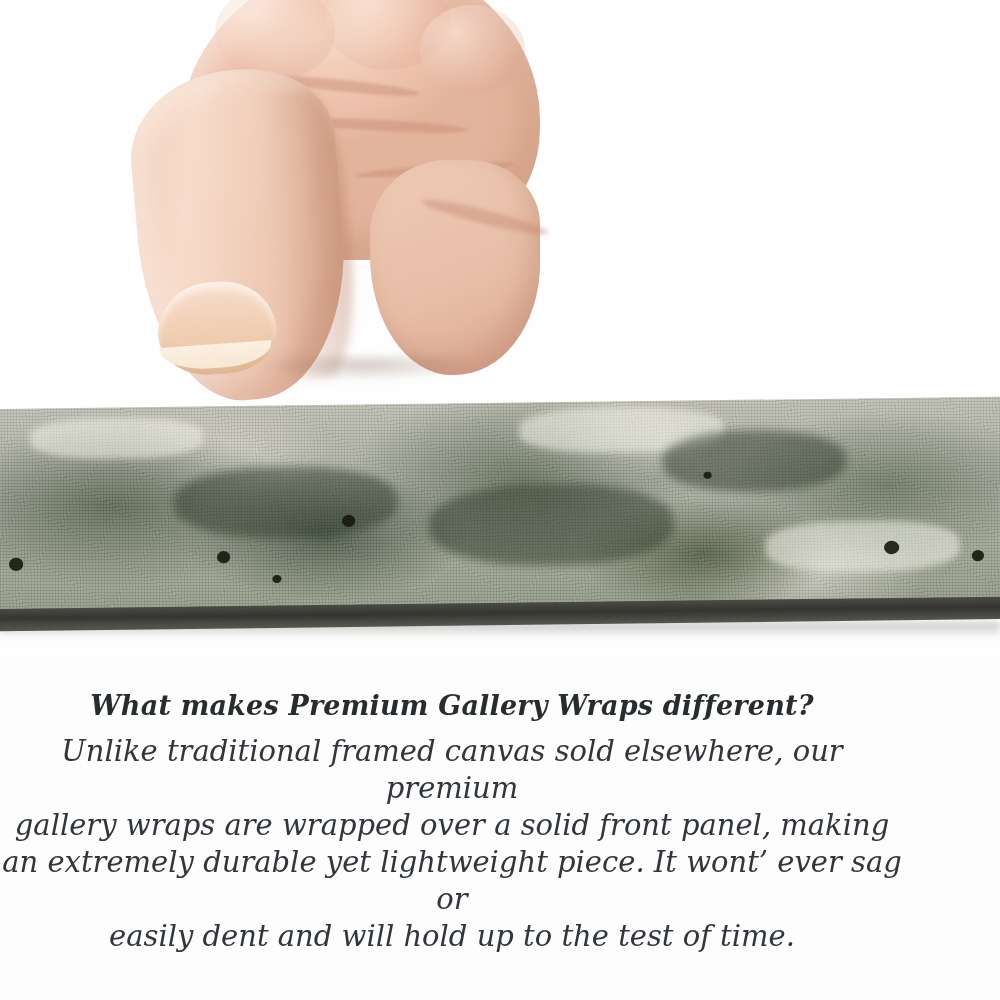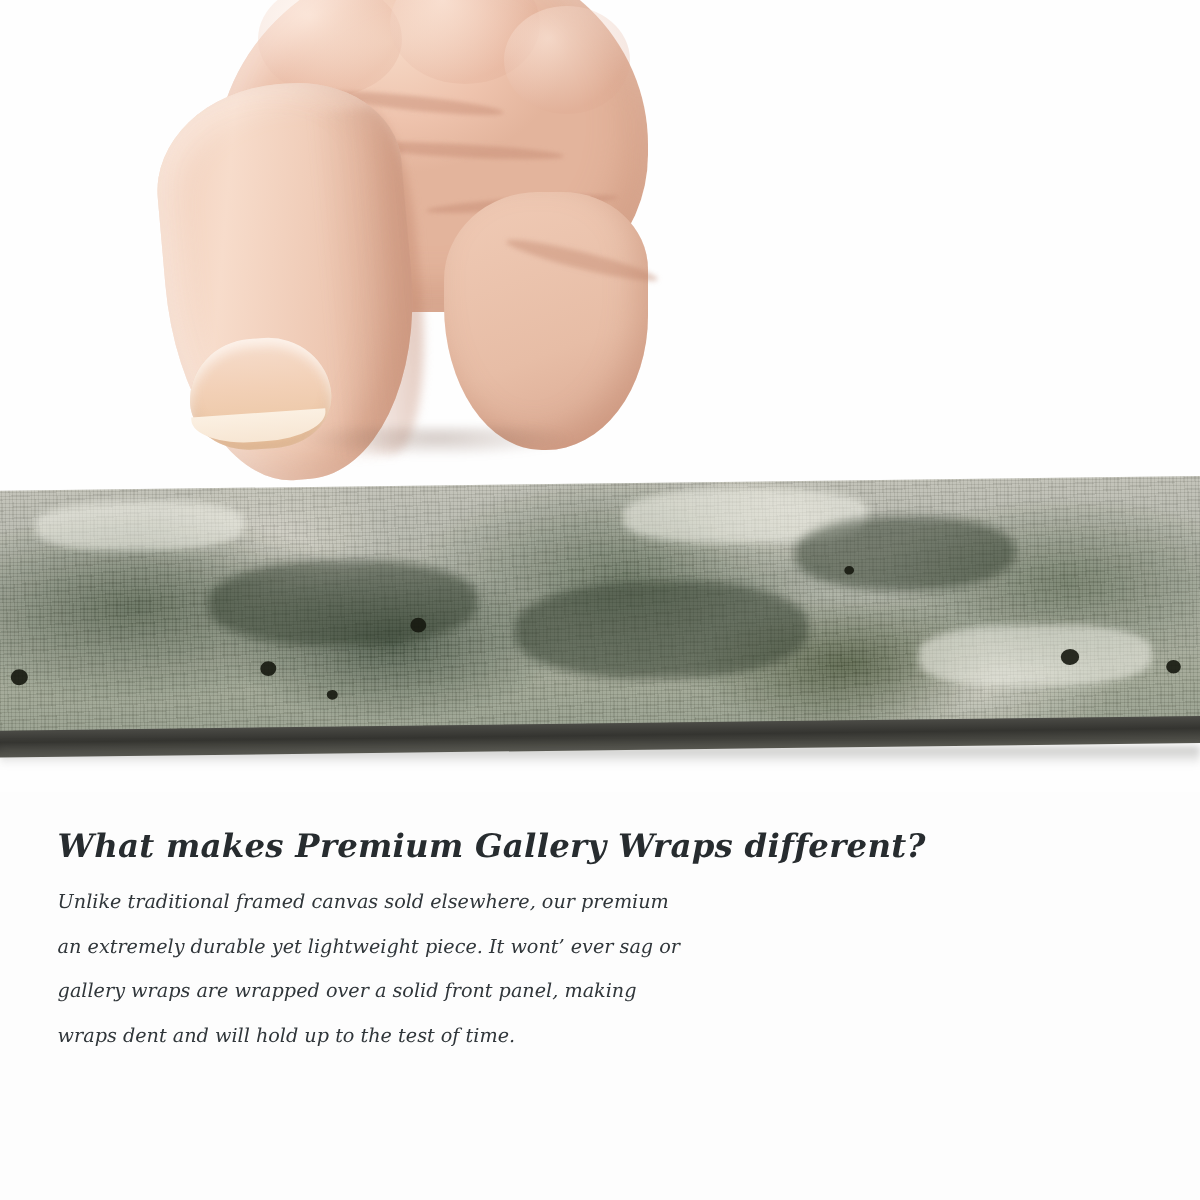--- a/index.html
+++ b/index.html
@@ -209,35 +209,34 @@
     background: linear-gradient(180deg, rgba(90,90,85,.35) 0%, rgba(255,255,255,0) 100%);
     filter: blur(3px);
   }
 
   
   .caption {
     position: absolute;
     left: 0;
     top: 690px;
     width: 904px;
-    text-align: left;
+    text-align: center;
     color: #2f3437;
     font-family: "DejaVu Serif", serif;
     font-style: italic;
-    padding-left: 48px;
   }
   .caption-title {
     font-size: 27px;
     font-weight: 700;
     letter-spacing: .2px;
     margin: 0 0 12px 0;
     color: #272c2f;
   }
   .caption-line {
-    font-size: 16px;
+    font-size: 29px;
     line-height: 37px;
     margin: 0;
     color: #30363a;
   }
 </style>
 </head>
 <body>
 
 <div class="page">
 
@@ -276,18 +275,18 @@
       <div class="strip-speck" style="left:962px; top:150px; width:12px; height:11px;"></div>
       <div class="strip-speck" style="left:700px; top:70px;  width:8px;  height:7px;"></div>
     </div>
     <div class="canvas-edge"></div>
     <div class="canvas-drop-shadow"></div>
   </div>
 
   <div class="caption">
     <div class="caption-title">What makes Premium Gallery Wraps different?</div>
     <div class="caption-line">Unlike traditional framed canvas sold elsewhere, our premium</div>
+    <div class="caption-line">gallery wraps are wrapped over a solid front panel, making</div>
     <div class="caption-line">an extremely durable yet lightweight piece. It wont’ ever sag or</div>
-    <div class="caption-line">gallery wraps are wrapped over a solid front panel, making</div>
-    <div class="caption-line">wraps dent and will hold up to the test of time.</div>
+    <div class="caption-line">easily dent and will hold up to the test of time.</div>
   </div>
 
 </div>
 
 </body></html>

